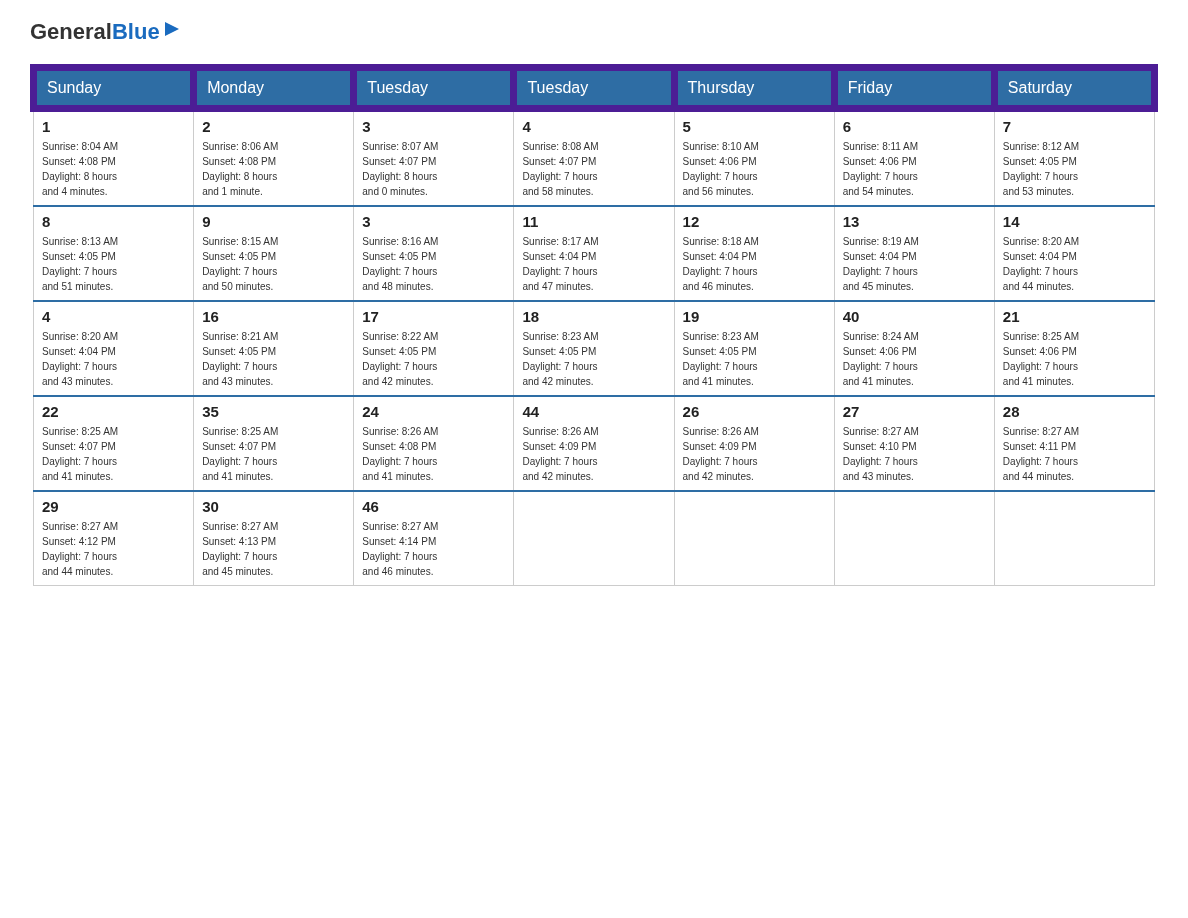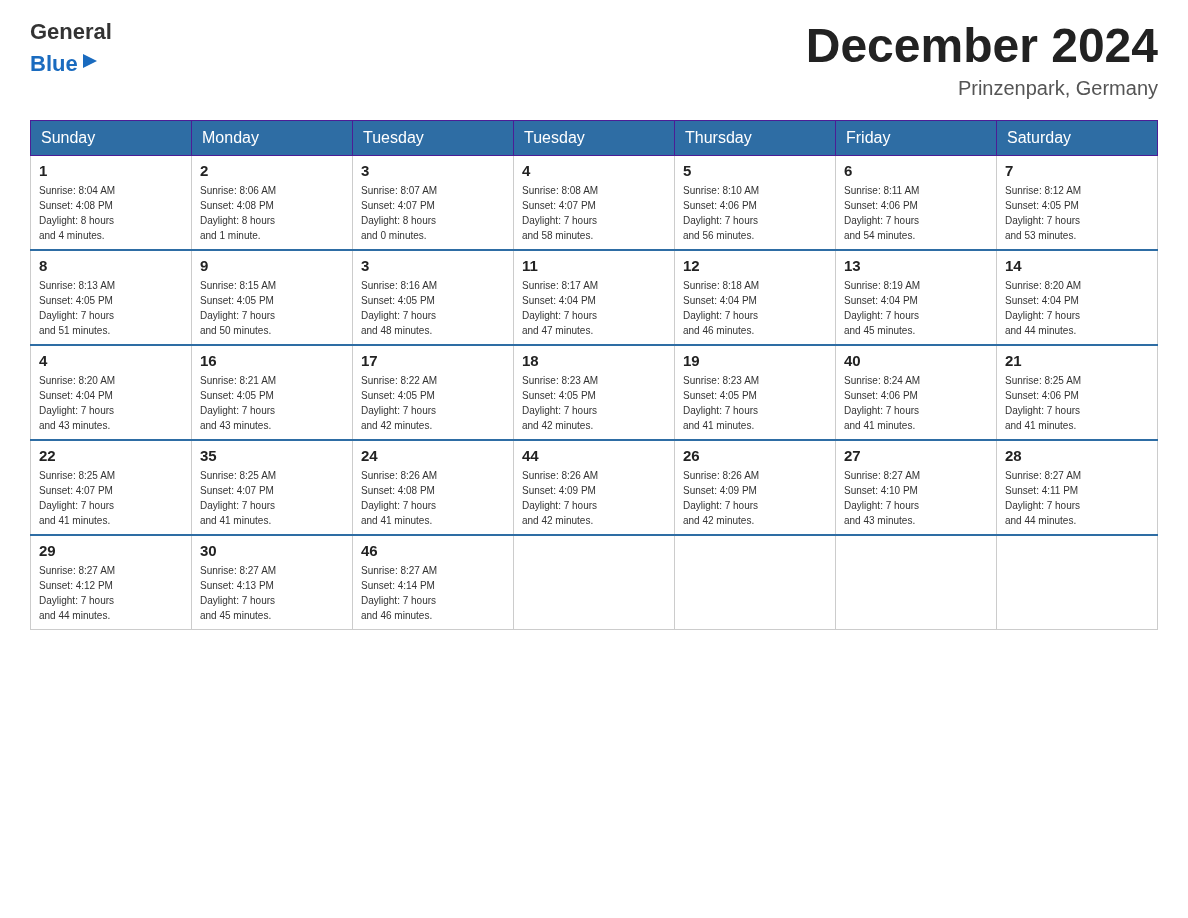--- a/index.html
+++ b/index.html
@@ -39,21 +39,21 @@
       width: 100%;
       border-collapse: collapse;
     }
     .calendar th {
       background-color: #2e6da4;
       color: white;
       padding: 8px 10px;
       text-align: left;
       font-size: 16px;
       font-weight: normal;
-      border: 1px solid #4c1d95;
+      border: 7px solid #4c1d95;
       margin-top: 44px;
     }
     .calendar td {
       border: 1px solid #ccc;
       vertical-align: top;
       padding: 6px 8px;
       width: 14.28%;
       min-height: 90px;
     }
     .day-number {
@@ -72,35 +72,31 @@
     }
     .row-divider td {
       border-top: 2px solid #2e6da4;
     }
   </style>
 </head>
 <body>
 
 <div class="header">
   <div class="logo">
-    <div style="display:flex; flex-direction:column; line-height:1.1;">
+    <div style="display:flex; flex-direction:row; line-height:1.1;">
       <span style="font-size:22px; font-weight:bold; color:#333;">General</span>
-      <div style="display:flex; align-items:center;margin-top:8px;">
+      <div style="display:flex; align-items:center;">
         <span style="font-size:22px; font-weight:bold; color:#1a6bbf;">Blue</span>
         <div style="display:inline-block; margin-left:3px; margin-bottom:2px;">
           <svg width="18" height="18" viewBox="0 0 18 18">
             <polygon points="2,2 16,9 2,16" fill="#1a6bbf"></polygon>
           </svg>
         </div>
       </div>
     </div>
-  </div>
-  <div class="title-section">
-    <div class="month-title">December 2024</div>
-    <div class="location">Prinzenpark, Germany</div>
   </div>
 </div>
 
 <table class="calendar">
   <thead>
     <tr>
       <th>Sunday</th>
       <th>Monday</th>
       <th>Tuesday</th>
       <th>Tuesday</th>

